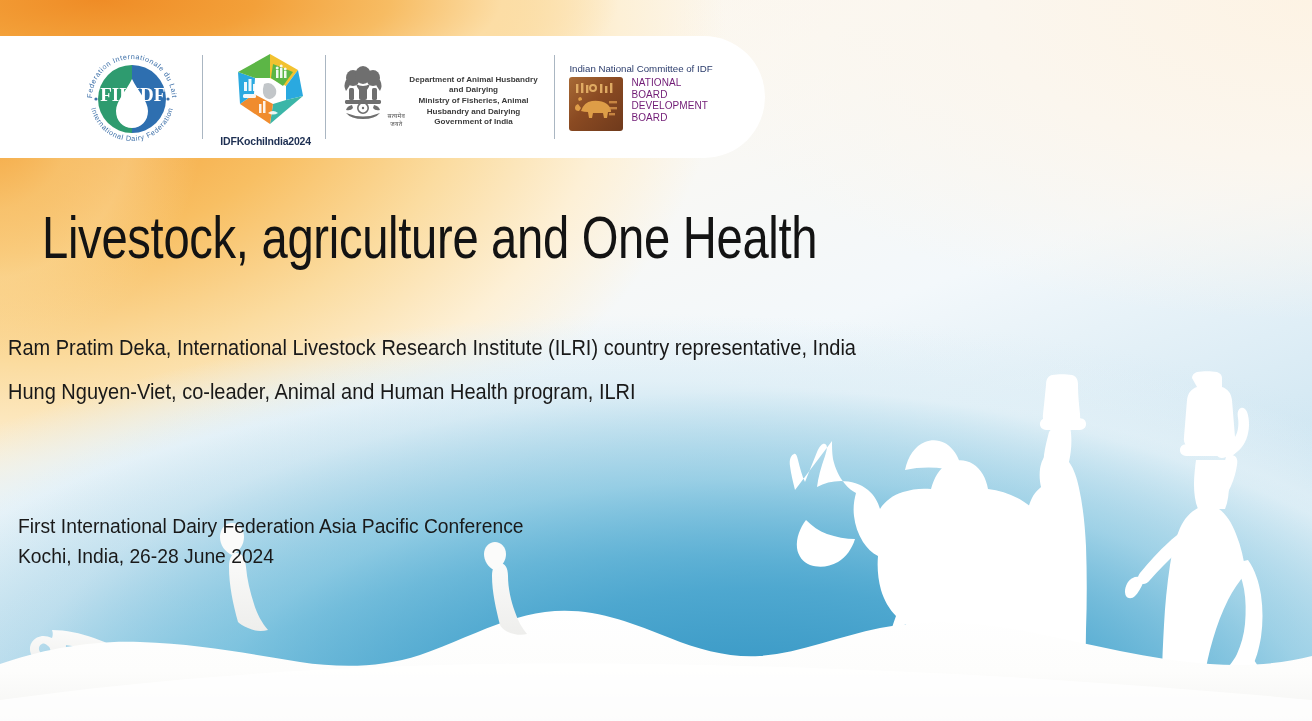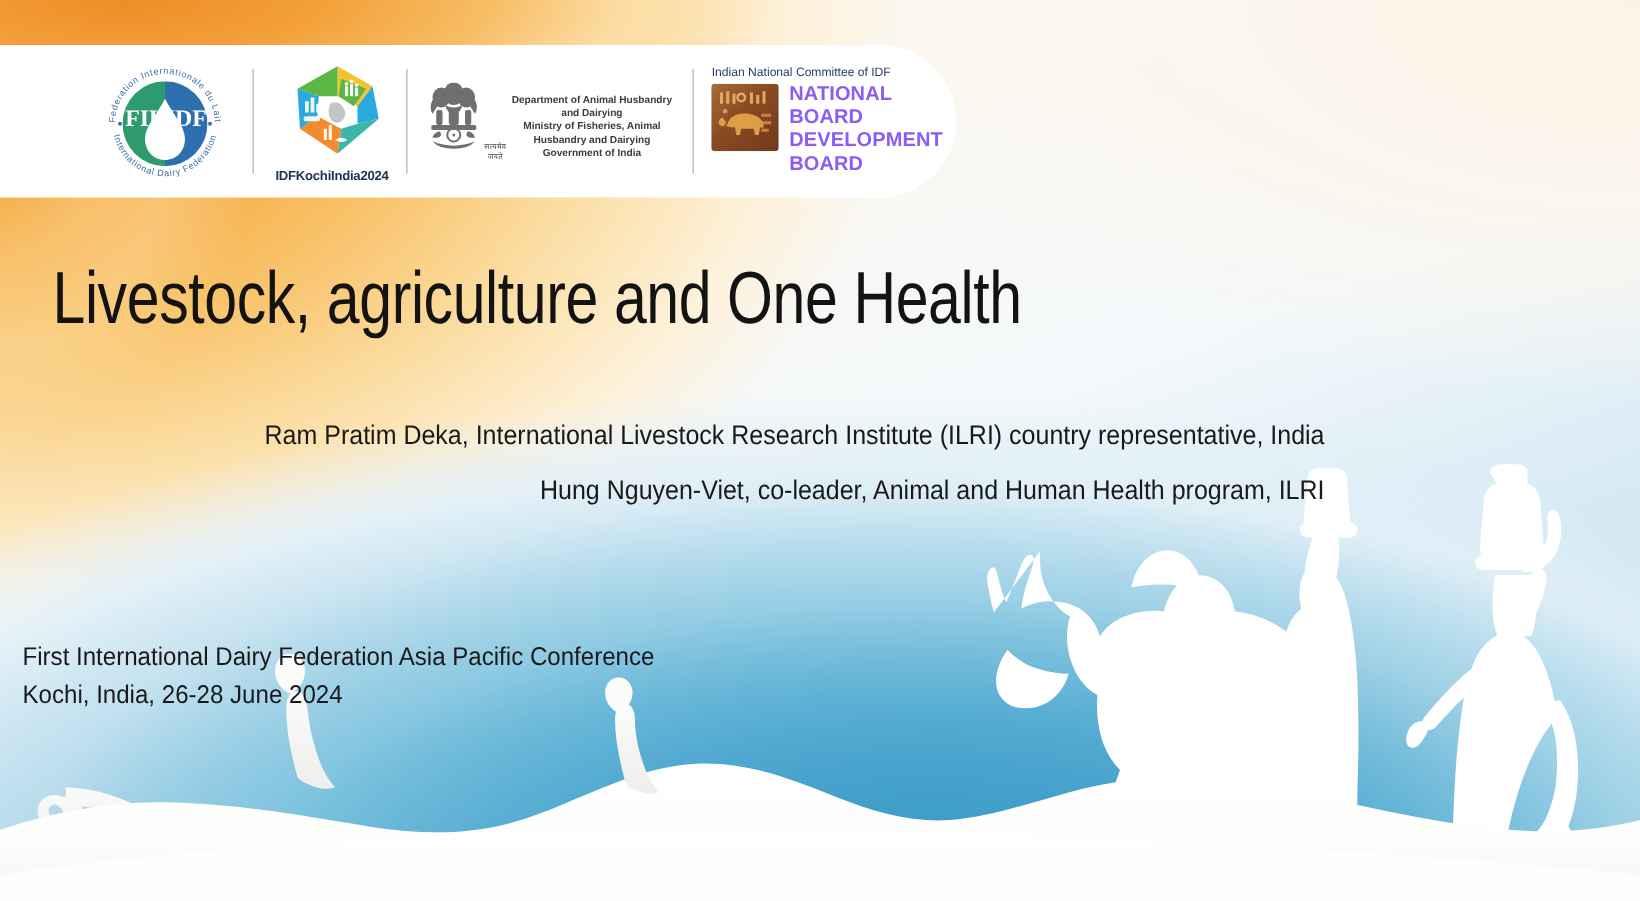--- a/index.html
+++ b/index.html
@@ -105,23 +105,23 @@
   
   .nddb { width: 200px; }
   .nddb-top {
     font-size: 9.7px;
     color: #2a3b6b;
     margin-bottom: 3px;
     white-space: nowrap;
   }
   .nddb-body { display: flex; align-items: flex-start; gap: 8px; }
   .nddb-words {
-    font-size: 16px;
-    font-weight: bold;
-    color: #8b5cf6;
+    font-size: 10px;
+    font-weight: normal;
+    color: #701a75;
     line-height: 1.17;
     letter-spacing: 0.1px;
   }
 
   
   .title {
     position: absolute;
     left: 42px;
     top: 204px;
     font-family: "Liberation Sans", sans-serif;
@@ -129,24 +129,23 @@
     font-weight: normal;
     color: #131313;
     letter-spacing: -0.4px;
     transform: scaleX(0.80);
     transform-origin: left center;
     white-space: nowrap;
   }
 
   .authors {
     position: absolute;
-    left: 18px;
+    left: 8px;
     top: 338px;
     width: 1120px;
-    text-align: right;
   }
   .author-line {
     font-size: 21.5px;
     color: #191919;
     line-height: 1.0;
     margin-bottom: 22px;
     transform: scaleX(0.93);
     transform-origin: left center;
     white-space: nowrap;
   }

